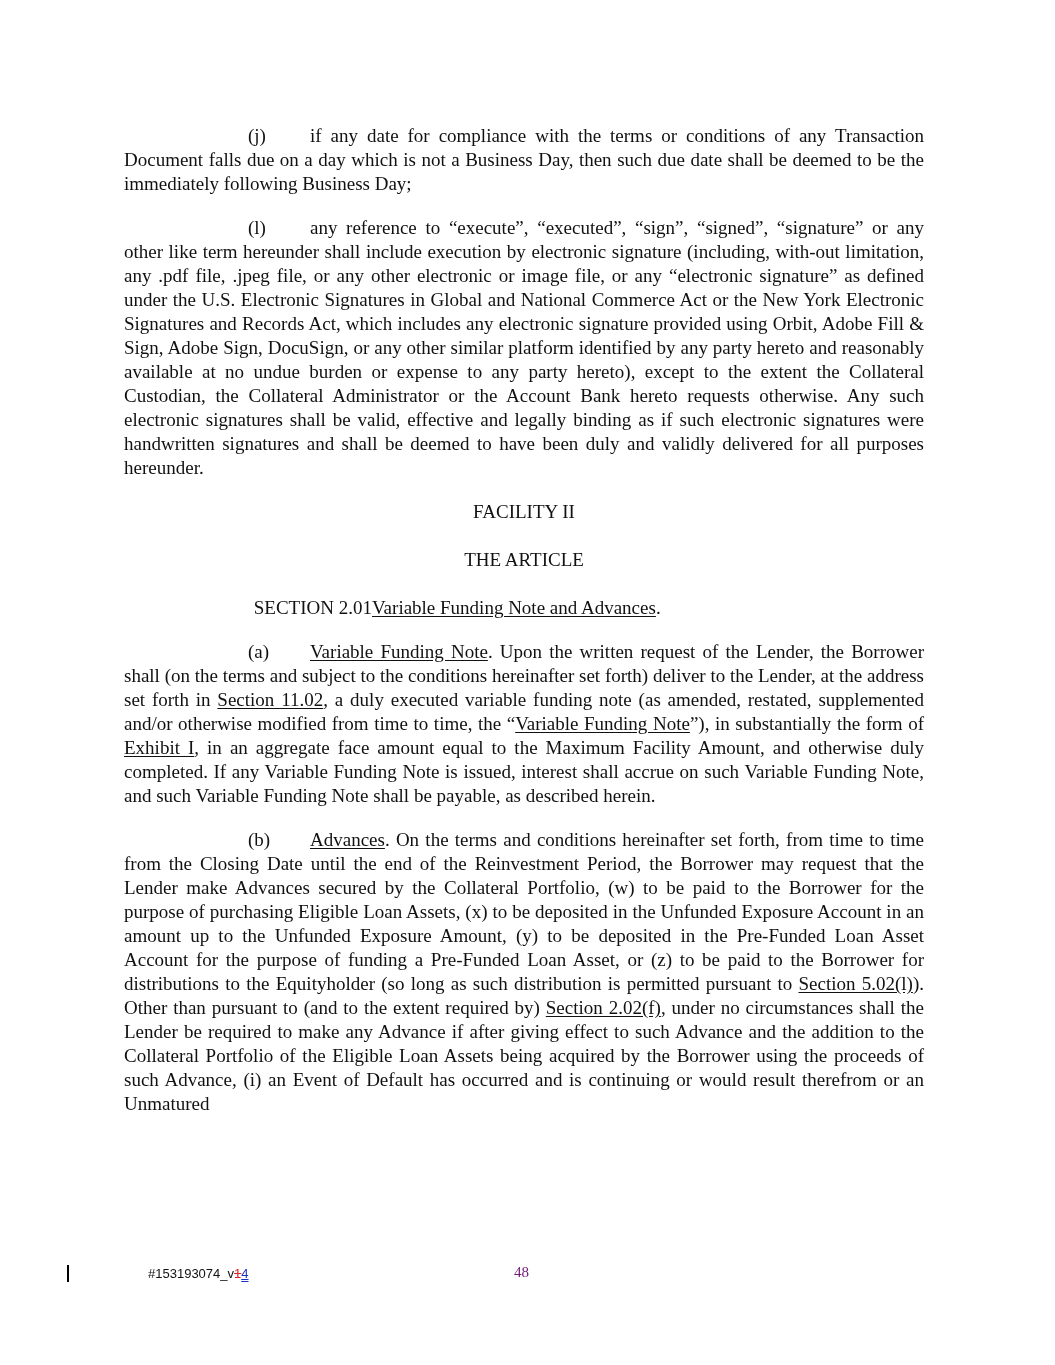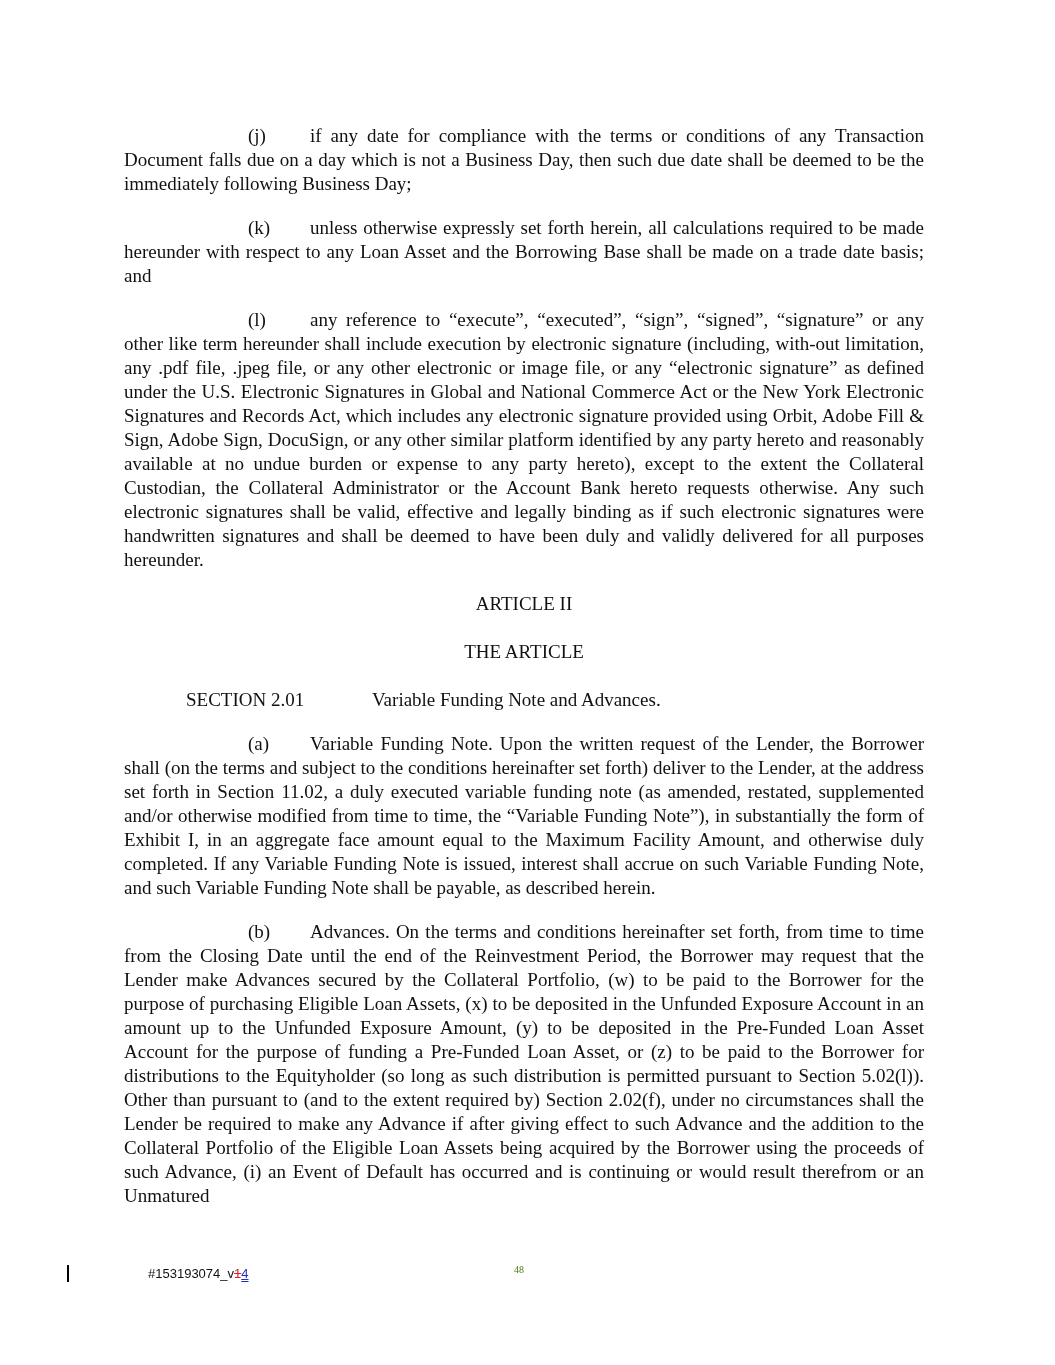--- a/index.html
+++ b/index.html
@@ -4,47 +4,46 @@
 <style>
   html, body { margin: 0; padding: 0; background: #ffffff; }
   body { width: 1055px; height: 1365px; position: relative; overflow: hidden; }
   .page {
     position: absolute; left: 124px; top: 124px; width: 800px;
     font-family: "Liberation Serif", "DejaVu Serif", serif;
     font-size: 19px; line-height: 24px; color: #111;
   }
   .para { text-align: justify; margin: 0 0 20px 0; text-indent: 124px; }
   .label { display: inline-block; width: 62px; text-indent: 0; }
-  .u { text-underline-offset: 2px; }
+  .u { text-decoration: underline; text-underline-offset: 2px; }
   .center { text-align: center; margin: 0 0 24px 0; }
   .section { margin: 0 0 20px 62px; }
-  .section .num { display: inline-block; width: 186px; }
+  .section .num { display: inline-block; width: 186px; text-align: right; }
   .footer-bar { position: absolute; left: 67px; top: 1265px; width: 2px; height: 17px; background: #000; }
   .footer-id {
     position: absolute; left: 124px; top: 1266px;
     font-family: "Liberation Sans", "DejaVu Sans", sans-serif; font-size: 13px; color: #111; margin-left: 24px;
   }
   .del { color: #e02020; text-decoration: line-through; }
   .ins { color: #2030c0; text-decoration: underline double; }
   .footer-page {
     position: absolute; left: 514px; top: 1264px;
-    font-family: "Liberation Serif", "DejaVu Serif", serif; font-size: 10px; color: #4d7c0f;
+    font-family: "Liberation Serif", "DejaVu Serif", serif; font-size: 15px; color: #701a75;
   }
 </style>
 </head>
 <body>
 
 <div class="page">
   <p class="para"><span class="label">(j)</span><span>if any date for compliance with the terms or conditions of any Transaction Document falls due on a day which is not a Business Day, then such due date shall be deemed to be the immediately following Business Day;</span></p>
 
-  <p class="para"><span class="label">(k)</span><span>unless otherwise expressly set forth herein, all calculations required to be made hereunder with respect to any Loan Asset and the Borrowing Base shall be made on a trade date basis; and</span></p>
 
   <p class="para"><span class="label">(l)</span><span>any reference to “execute”, “executed”, “sign”, “signed”, “signature” or any other like term hereunder shall include execution by electronic signature (including, with-out limitation, any .pdf file, .jpeg file, or any other electronic or image file, or any “electronic signature” as defined under the U.S. Electronic Signatures in Global and National Commerce Act or the New York Electronic Signatures and Records Act, which includes any electronic signature provided using Orbit, Adobe Fill &amp; Sign, Adobe Sign, DocuSign, or any other similar platform identified by any party hereto and reasonably available at no undue burden or expense to any party hereto), except to the extent the Collateral Custodian, the Collateral Administrator or the Account Bank hereto requests otherwise.  Any such electronic signatures shall be valid, effective and legally binding as if such electronic signatures were handwritten signatures and shall be deemed to have been duly and validly delivered for all purposes hereunder.</span></p>
 
-  <div class="center">ARTICLE II</div>
+  <div class="center">FACILITY II</div>
   <div class="center">THE ARTICLE</div>
 
   <div class="section"><span class="num">SECTION 2.01</span><span class="u">Variable Funding Note and Advances</span><span>.</span></div>
 
   <p class="para"><span class="label">(a)</span><span class="u">Variable Funding Note</span><span>.  Upon the written request of the Lender, the Borrower shall (on the terms and subject to the conditions hereinafter set forth) deliver to the Lender, at the address set forth in </span><span class="u">Section 11.02</span><span>, a duly executed variable funding note (as amended, restated, supplemented and/or otherwise modified from time to time, the “</span><span class="u">Variable Funding Note</span><span>”), in substantially the form of </span><span class="u">Exhibit I</span><span>, in an aggregate face amount equal to the Maximum Facility Amount, and otherwise duly completed.  If any Variable Funding Note is issued, interest shall accrue on such Variable Funding Note, and such Variable Funding Note shall be payable, as described herein.</span></p>
 
   <p class="para"><span class="label">(b)</span><span class="u">Advances</span><span>.  On the terms and conditions hereinafter set forth, from time to time from the Closing Date until the end of the Reinvestment Period, the Borrower may request that the Lender make Advances secured by the Collateral Portfolio, (w) to be paid to the Borrower for the purpose of purchasing Eligible Loan Assets, (x) to be deposited in the Unfunded Exposure Account in an amount up to the Unfunded Exposure Amount, (y) to be deposited in the Pre-Funded Loan Asset Account for the purpose of funding a Pre-Funded Loan Asset, or (z) to be paid to the Borrower for distributions to the Equityholder (so long as such distribution is permitted pursuant to </span><span class="u">Section 5.02(l)</span><span>).  Other than pursuant to (and to the extent required by) </span><span class="u">Section 2.02(f)</span><span>, under no circumstances shall the Lender be required to make any Advance if after giving effect to such Advance and the addition to the Collateral Portfolio of the Eligible Loan Assets being acquired by the Borrower using the proceeds of such Advance, (i) an Event of Default has occurred and is continuing or would result therefrom or an Unmatured</span></p>
 </div>
 
 <div class="footer-bar"></div>

